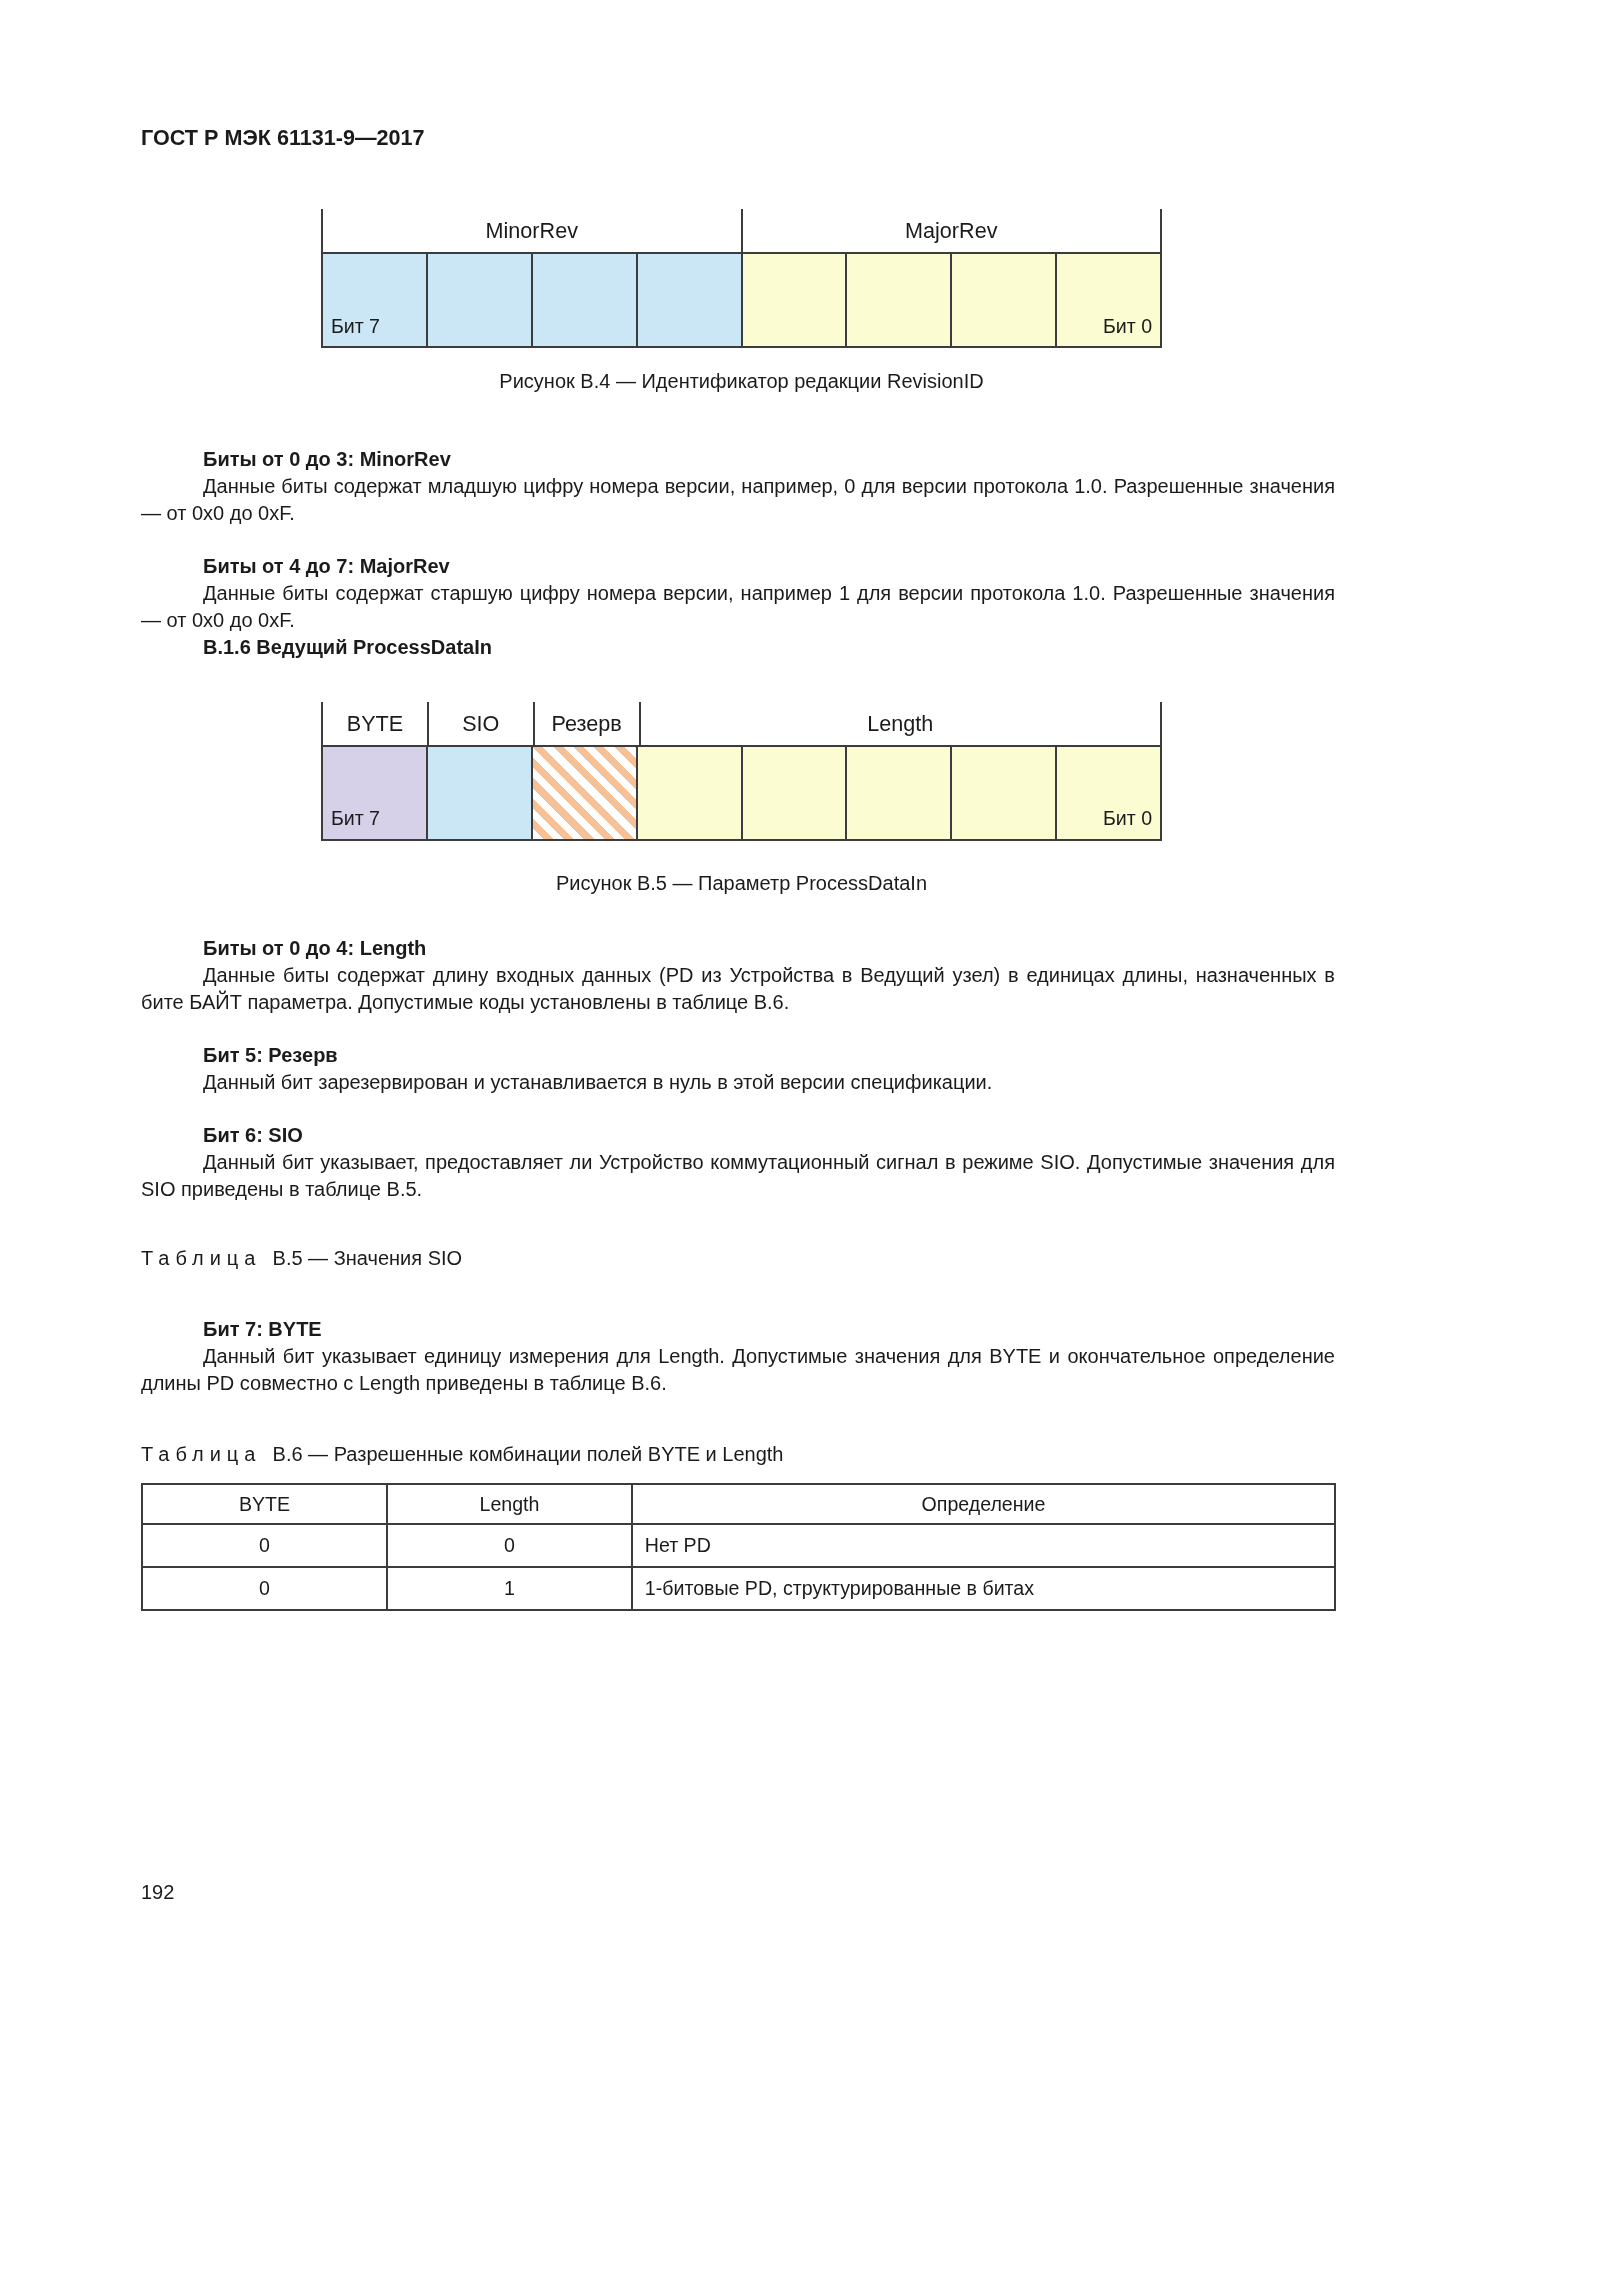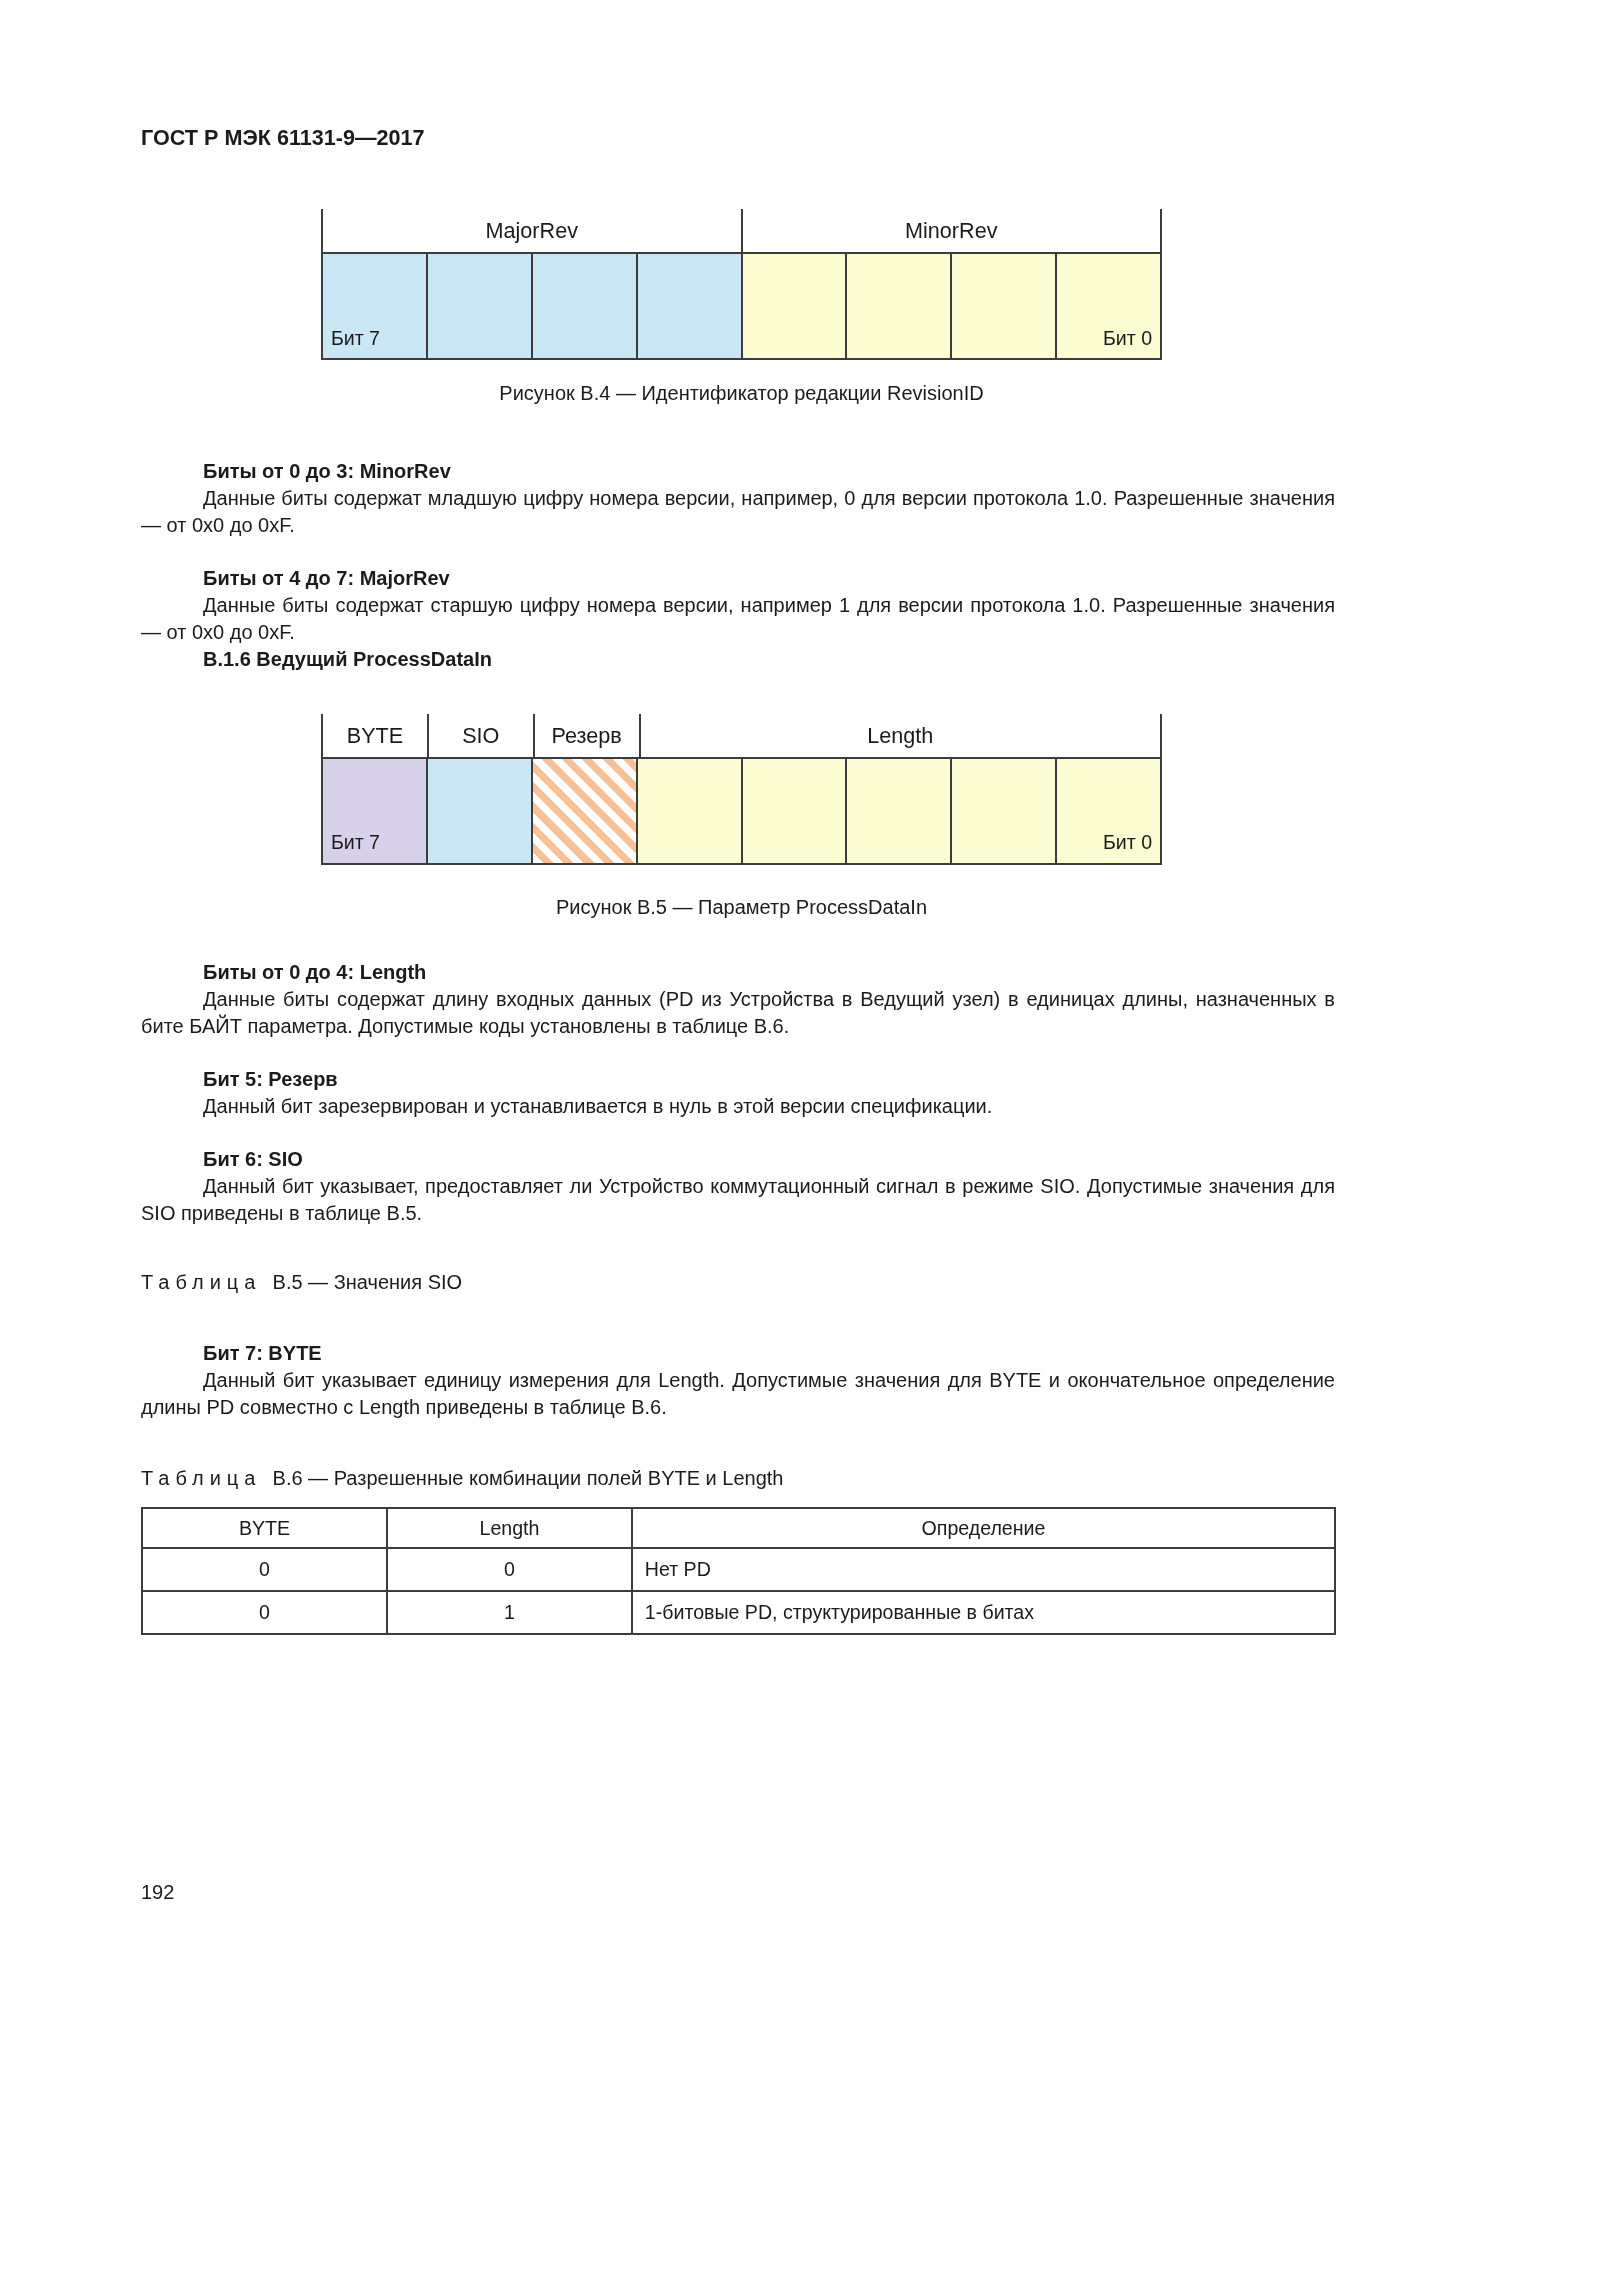--- a/index.html
+++ b/index.html
@@ -24,21 +24,21 @@
     display:flex; height:43px; align-items:center;
     border-right:2px solid var(--line,#3c3c3c);
   }
   .fig-label {
     border-left:2px solid var(--line,#3c3c3c);
     height:100%; display:flex; align-items:center; justify-content:center;
     font-size:21.6px;
   }
   .span4 { flex:4; } .span1 { flex:1; } .span5 { flex:5; }
   .fig-cells {
-    display:flex; height:108px;
+    display:flex; height:96px;
     border:2px solid var(--line,#3c3c3c);
   }
   .cell { flex:1; position:relative; }
   .cell + .cell { border-left:2px solid var(--line,#3c3c3c); }
   .cell.blue   { background:var(--blue,#cbe6f5); }
   .cell.yellow { background:var(--yellow,#fbfcd2); }
   .cell.purple { background:var(--purple,#d7d0e9); }
   .cell.hatch  {
     background:repeating-linear-gradient(45deg,
       #ffffff 0 7.2px, var(--hatch,#f6c196) 7.2px 14.4px);
@@ -78,22 +78,22 @@
 </style>
 </head>
 <body>
 
 <div class="content">
 
   <div class="doc-code">ГОСТ Р МЭК 61131-9—2017</div>
 
   <div class="figure fig-b4">
     <div class="fig-labels">
+      <div class="fig-label span4">MinorRev</div>
       <div class="fig-label span4">MajorRev</div>
-      <div class="fig-label span4">MinorRev</div>
     </div>
     <div class="fig-cells">
       <div class="cell blue">
         <span class="bit-label bit-left">Бит 7</span>
       </div>
       <div class="cell blue"></div>
       <div class="cell blue"></div>
       <div class="cell blue"></div>
       <div class="cell yellow"></div>
       <div class="cell yellow"></div>

